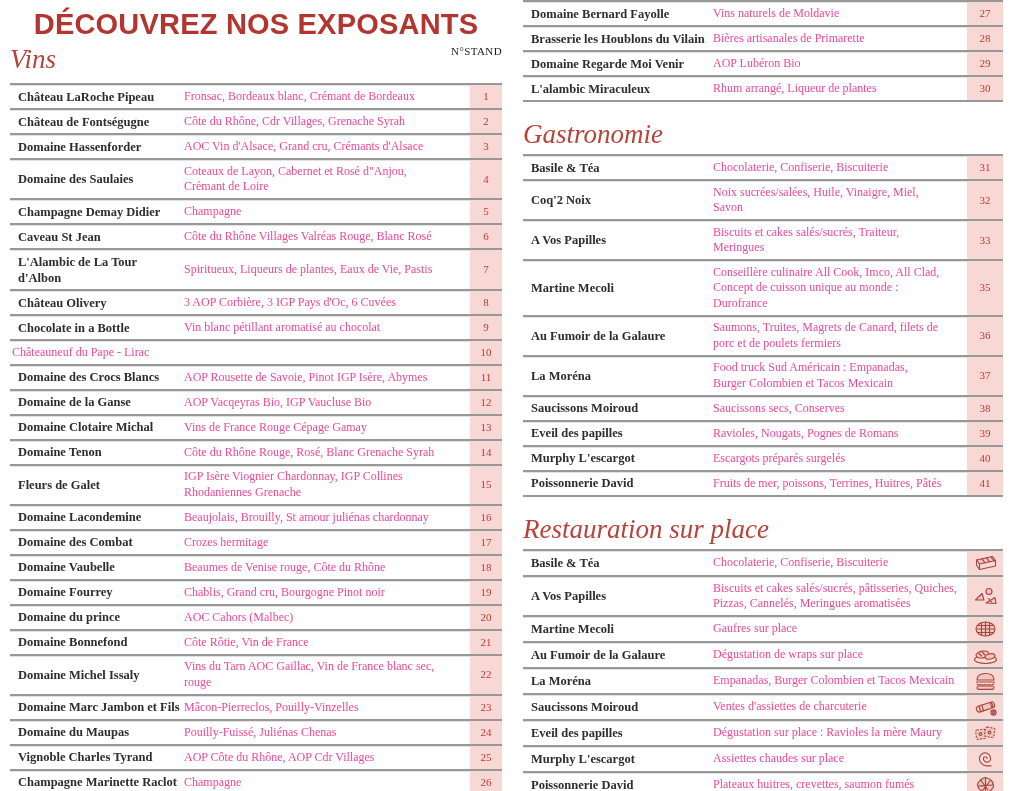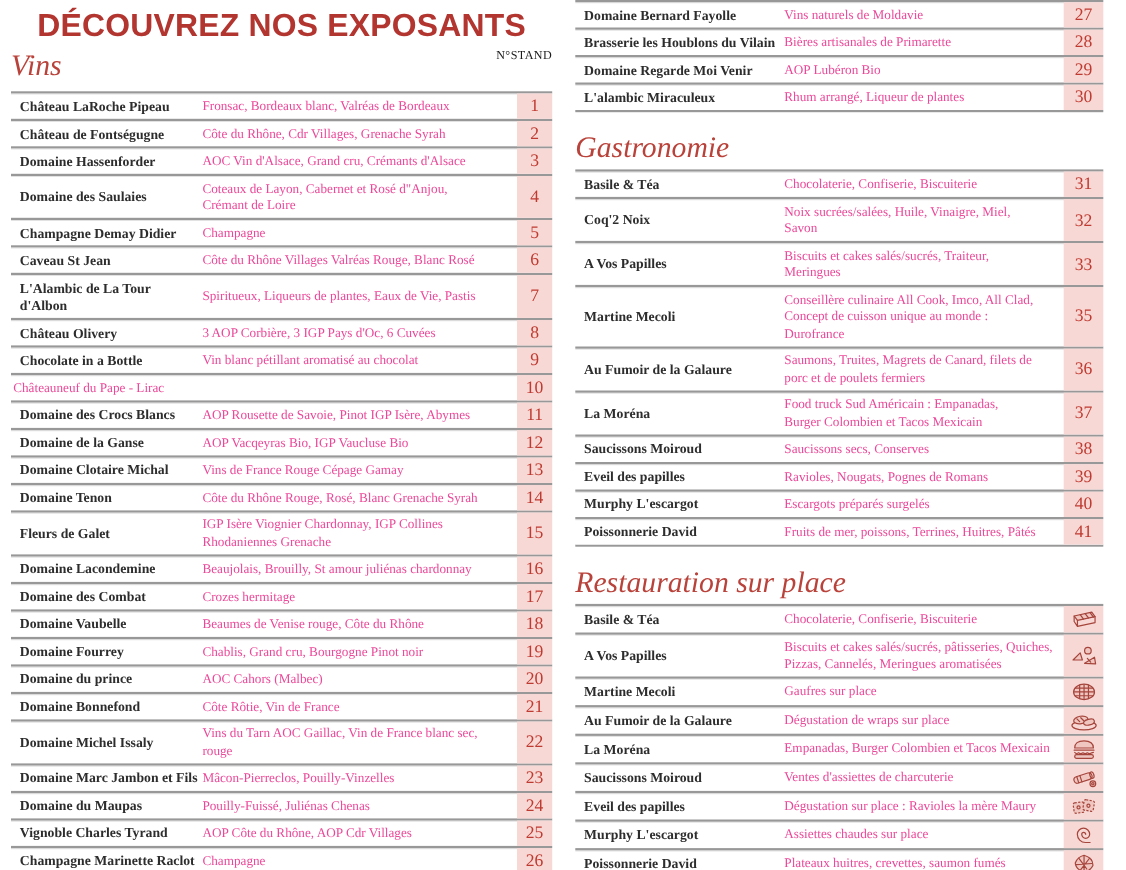--- a/index.html
+++ b/index.html
@@ -41,21 +41,21 @@
   .cell.name {
     width:172px; flex:0 0 172px; padding:3.5px 2px 3.5px 8px;
     font-weight:bold; font-size:12.5px; line-height:16px; color:#2d2d2d;
   }
   .col-right .cell.name { width:188px; flex:0 0 188px; }
   .cell.desc { flex:1; padding:3.5px 8px 3.5px 2px; font-size:12px; color:#ec4899; }
   .cell.num {
     flex:0 0 32px; align-self:stretch;
     display:flex; align-items:center; justify-content:center;
     background:var(--pink,#f8d8d5); color:var(--numred,#bf3b31);
-    font-size:16px;
+    font-size:11px;
     margin-left:16px;
   }
   .col-right .cell.num { flex:0 0 36px; }
   .cell.iconcell {
     flex:0 0 36px; align-self:stretch;
     display:flex; align-items:center; justify-content:center;
     background:var(--pink,#f8d8d5); padding:2px 1px;
   }
   .icon svg { width:27px; height:20px; display:block; }
 </style>
@@ -66,21 +66,21 @@
 
   <div class="col col-left">
     <h1 class="page-title">DÉCOUVREZ NOS EXPOSANTS</h1>
     <div class="section-head">
       <h2 class="section-title">Vins</h2>
       <span class="stand-label">N°STAND</span>
     </div>
     <div class="table">
         <div class="row">
           <div class="cell name">Château LaRoche Pipeau</div>
-          <div class="cell desc">Fronsac, Bordeaux blanc, Valréas de Bordeaux</div>
+          <div class="cell desc">Fronsac, Bordeaux blanc, Crémant de Bordeaux</div>
           <div class="cell num">1</div>
         </div>
         <div class="row">
           <div class="cell name">Château de Fontségugne</div>
           <div class="cell desc">Côte du Rhône, Cdr Villages, Grenache Syrah</div>
           <div class="cell num">2</div>
         </div>
         <div class="row">
           <div class="cell name">Domaine Hassenforder</div>
           <div class="cell desc">AOC Vin d'Alsace, Grand cru, Crémants d'Alsace</div>

